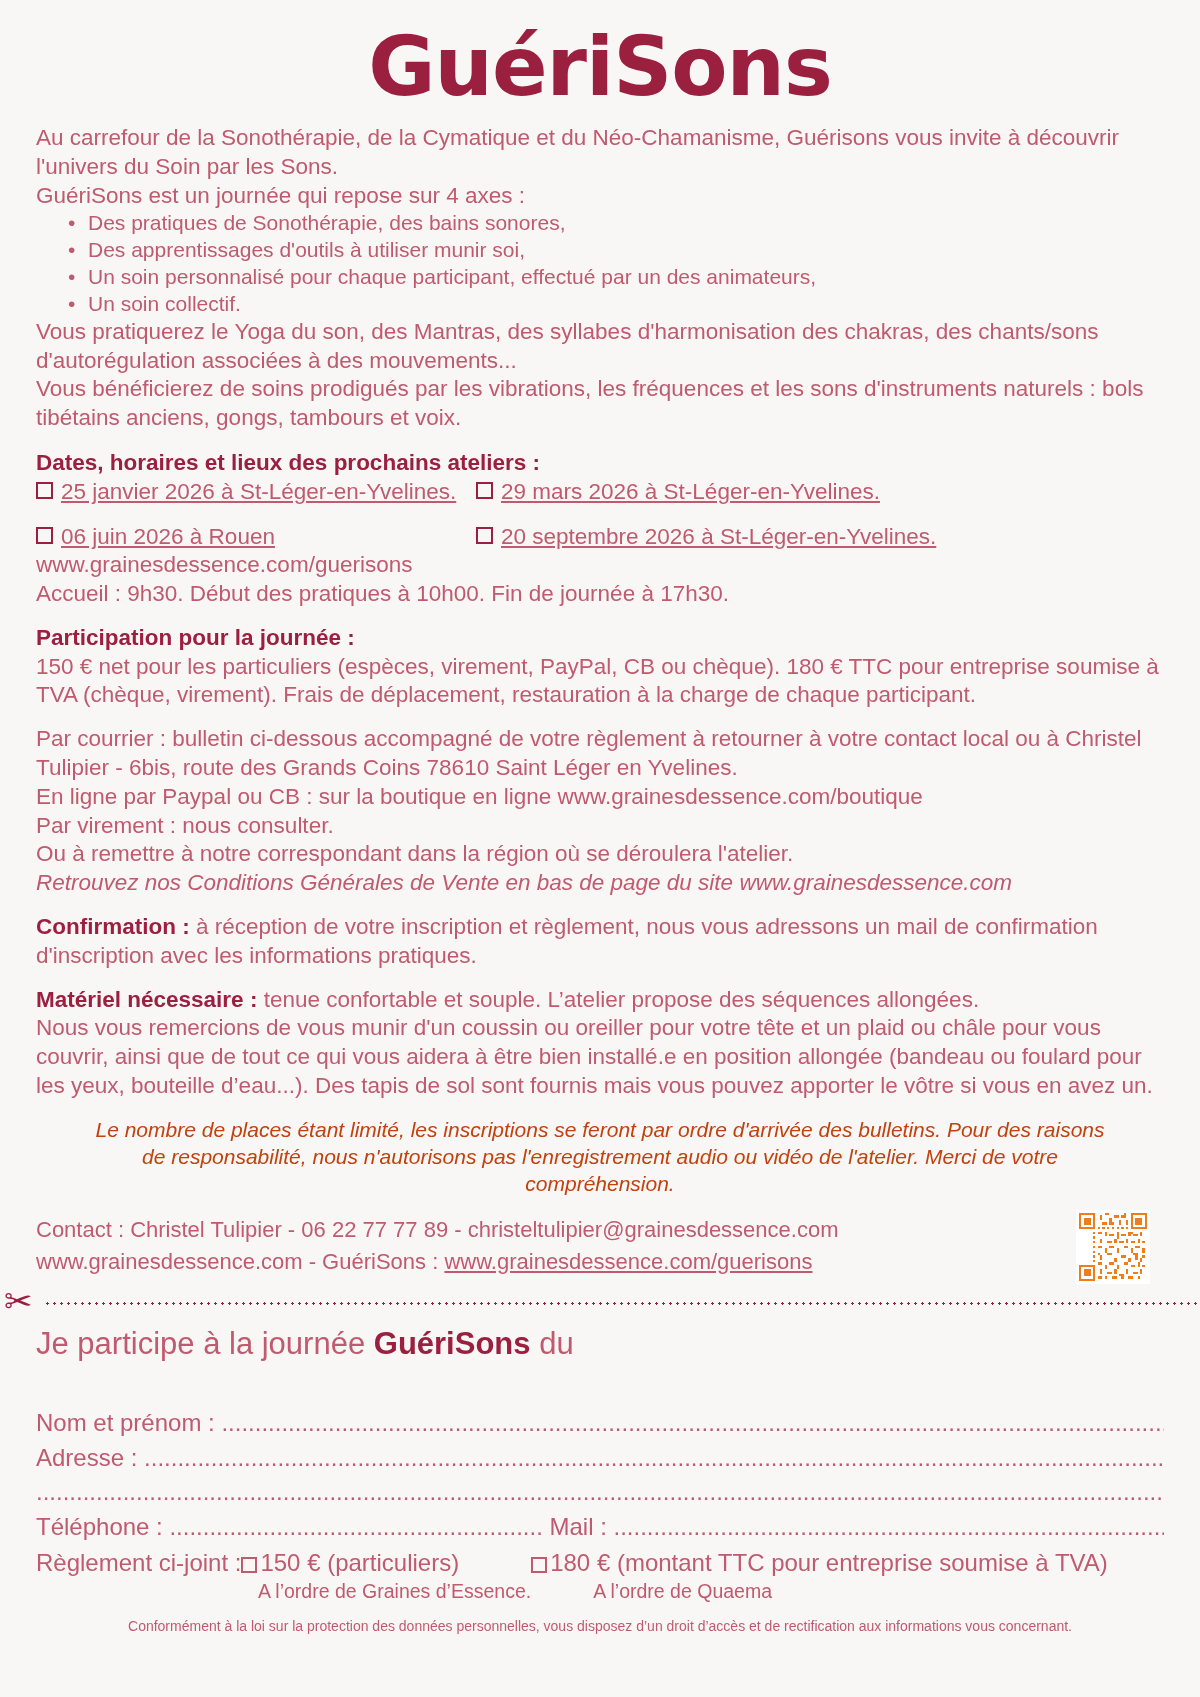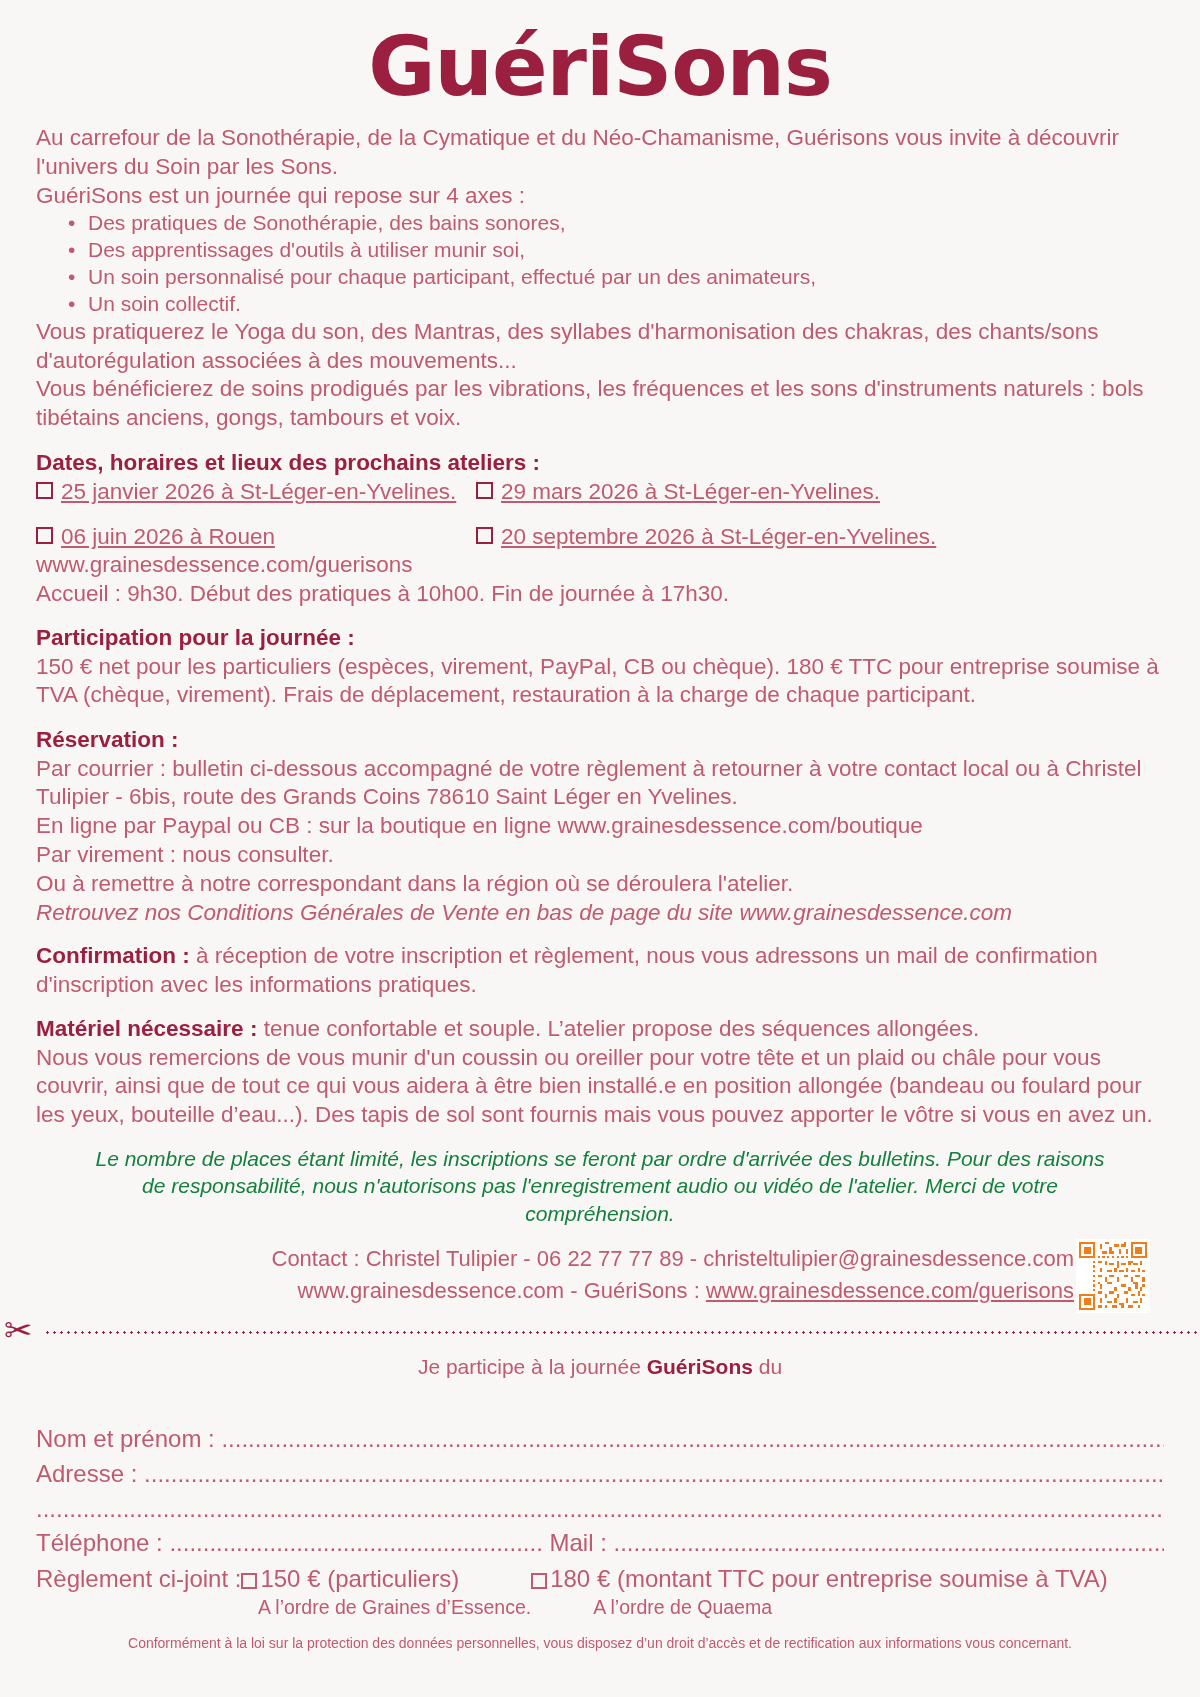--- a/index.html
+++ b/index.html
@@ -94,31 +94,31 @@
     margin-top: 5px;
     flex: 0 0 auto;
     background: transparent;
   }
   
   .note {
     font-style: italic;
     font-size: 21px;
     line-height: 1.3;
     text-align: center;
-    color: #15803d;
+    color: #c2410c;
     padding: 0 58px;
     margin: 0;
   }
   
   .contact-wrap {
     position: relative;
     margin-top: 16px;
   }
   .contact-lines {
-    text-align: right;
+    text-align: left;
     padding-right: 90px;
   }
   .contact-line {
     font-size: 22px;
     line-height: 1.45;
     color: #c05a6e;
   }
   .ulink { text-decoration: underline; }
   .qr {
     position: absolute;
@@ -151,22 +151,21 @@
     position: absolute;
     left: 4px;
     top: -6px;
     color: #9b2040;
     font-size: 34px;
     line-height: 34px;
   }
   
   .bulletin { padding-top: 6px; }
   .b-center {
-    text-align: center;
-    font-size: 21px;
+    font-size: 31px;
     line-height: 1.3;
     color: #c05a6e;
   }
   .b-center .hl { color: #9b2040; font-weight: bold; }
   .field-line {
     font-size: 24px;
     line-height: 1.45;
     color: #c05a6e;
     white-space: nowrap;
     overflow: hidden;
@@ -251,21 +250,20 @@
   <p class="p">www.grainesdessence.com/guerisons</p>
   <p class="p">Accueil : 9h30. Début des pratiques à 10h00. Fin de journée à 17h30.</p>
 
   <div class="gap"></div>
 
   <p class="sec-head">Participation pour la journée :</p>
   <p class="p">150 € net pour les particuliers (espèces, virement, PayPal, CB ou chèque). 180 € TTC pour entreprise soumise à TVA (chèque, virement). Frais de déplacement, restauration à la charge de chaque participant.</p>
 
   <div class="gap"></div>
 
-  <p class="sec-head">Réservation :</p>
   <p class="p">Par courrier : bulletin ci-dessous accompagné de votre règlement à retourner à votre contact local ou à Christel Tulipier - 6bis, route des Grands Coins 78610 Saint Léger en Yvelines.</p>
   <p class="p">En ligne par Paypal ou CB : sur la boutique en ligne www.grainesdessence.com/boutique</p>
   <p class="p">Par virement : nous consulter.</p>
   <p class="p">Ou à remettre à notre correspondant dans la région où se déroulera l'atelier.</p>
   <p class="p ital">Retrouvez nos Conditions Générales de Vente en bas de page du site www.grainesdessence.com</p>
 
   <div class="gap"></div>
 
   <p class="p"><span class="hl">Confirmation :</span><span> à réception de votre inscription et règlement, nous vous adressons un mail de confirmation d'inscription avec les informations pratiques.</span></p>
 

